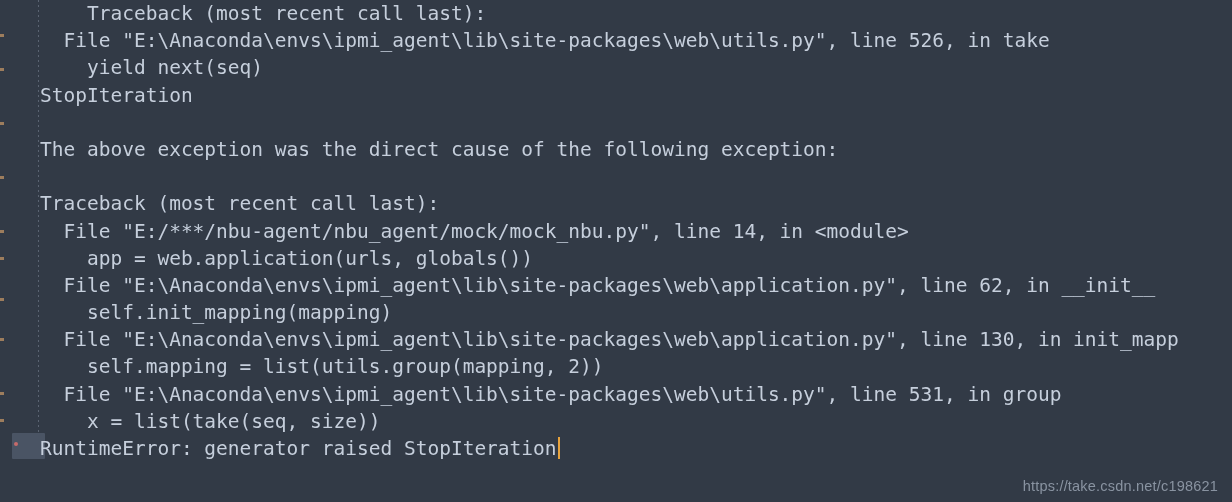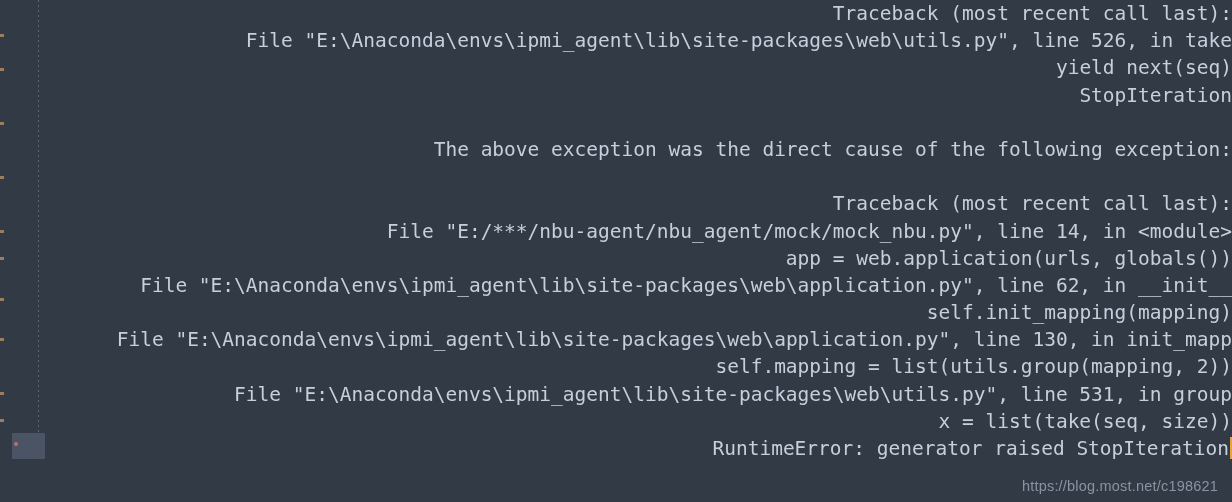--- a/index.html
+++ b/index.html
@@ -80,21 +80,20 @@
     left: 40px;
     top: 0;
     right: 0;
     height: 470px;
     white-space: pre;
     color: #c6cfdc;
     font-size: 19.5px;
     line-height: 27.2px;
     letter-spacing: 0px;
     overflow: hidden;
-    text-align: right;
   }
   .line {
     height: 27.2px;
     white-space: pre;
     position: relative;
   }
   .ln-blank { height: 27.2px; }
 
   .tok-plain   { color: #c6cfdc; }
 
@@ -139,15 +138,15 @@
     </div>
 
   <div id="line-gutter">
     <div id="current-line-marker" style="top: 433px; background: rgb(74, 84, 100);"></div>
   </div>
 
   <div id="indent-guide"></div>
 
   <div id="console"><div class="line"><span class="tok-plain">    Traceback (most recent call last):</span></div><div class="line"><span class="tok-plain">  File "E:\Anaconda\envs\ipmi_agent\lib\site-packages\web\utils.py", line 526, in take</span></div><div class="line"><span class="tok-plain">    yield next(seq)</span></div><div class="line"><span class="tok-plain">StopIteration</span></div><div class="line ln-blank"></div><div class="line"><span class="tok-plain">The above exception was the direct cause of the following exception:</span></div><div class="line ln-blank"></div><div class="line"><span class="tok-plain">Traceback (most recent call last):</span></div><div class="line"><span class="tok-plain">  File "E:/***/nbu-agent/nbu_agent/mock/mock_nbu.py", line 14, in &lt;module&gt;</span></div><div class="line"><span class="tok-plain">    app = web.application(urls, globals())</span></div><div class="line"><span class="tok-plain">  File "E:\Anaconda\envs\ipmi_agent\lib\site-packages\web\application.py", line 62, in __init__</span></div><div class="line"><span class="tok-plain">    self.init_mapping(mapping)</span></div><div class="line"><span class="tok-plain">  File "E:\Anaconda\envs\ipmi_agent\lib\site-packages\web\application.py", line 130, in init_mapp</span></div><div class="line"><span class="tok-plain">    self.mapping = list(utils.group(mapping, 2))</span></div><div class="line"><span class="tok-plain">  File "E:\Anaconda\envs\ipmi_agent\lib\site-packages\web\utils.py", line 531, in group</span></div><div class="line"><span class="tok-plain">    x = list(take(seq, size))</span></div><div class="line"><span class="tok-plain">RuntimeError: generator raised StopIteration</span><span id="text-cursor"></span></div></div>
 
-  <div id="watermark">https://blog.most.net/c198621</div>
+  <div id="watermark">https://take.csdn.net/c198621</div>
 
 </div>
 
 </body></html>

